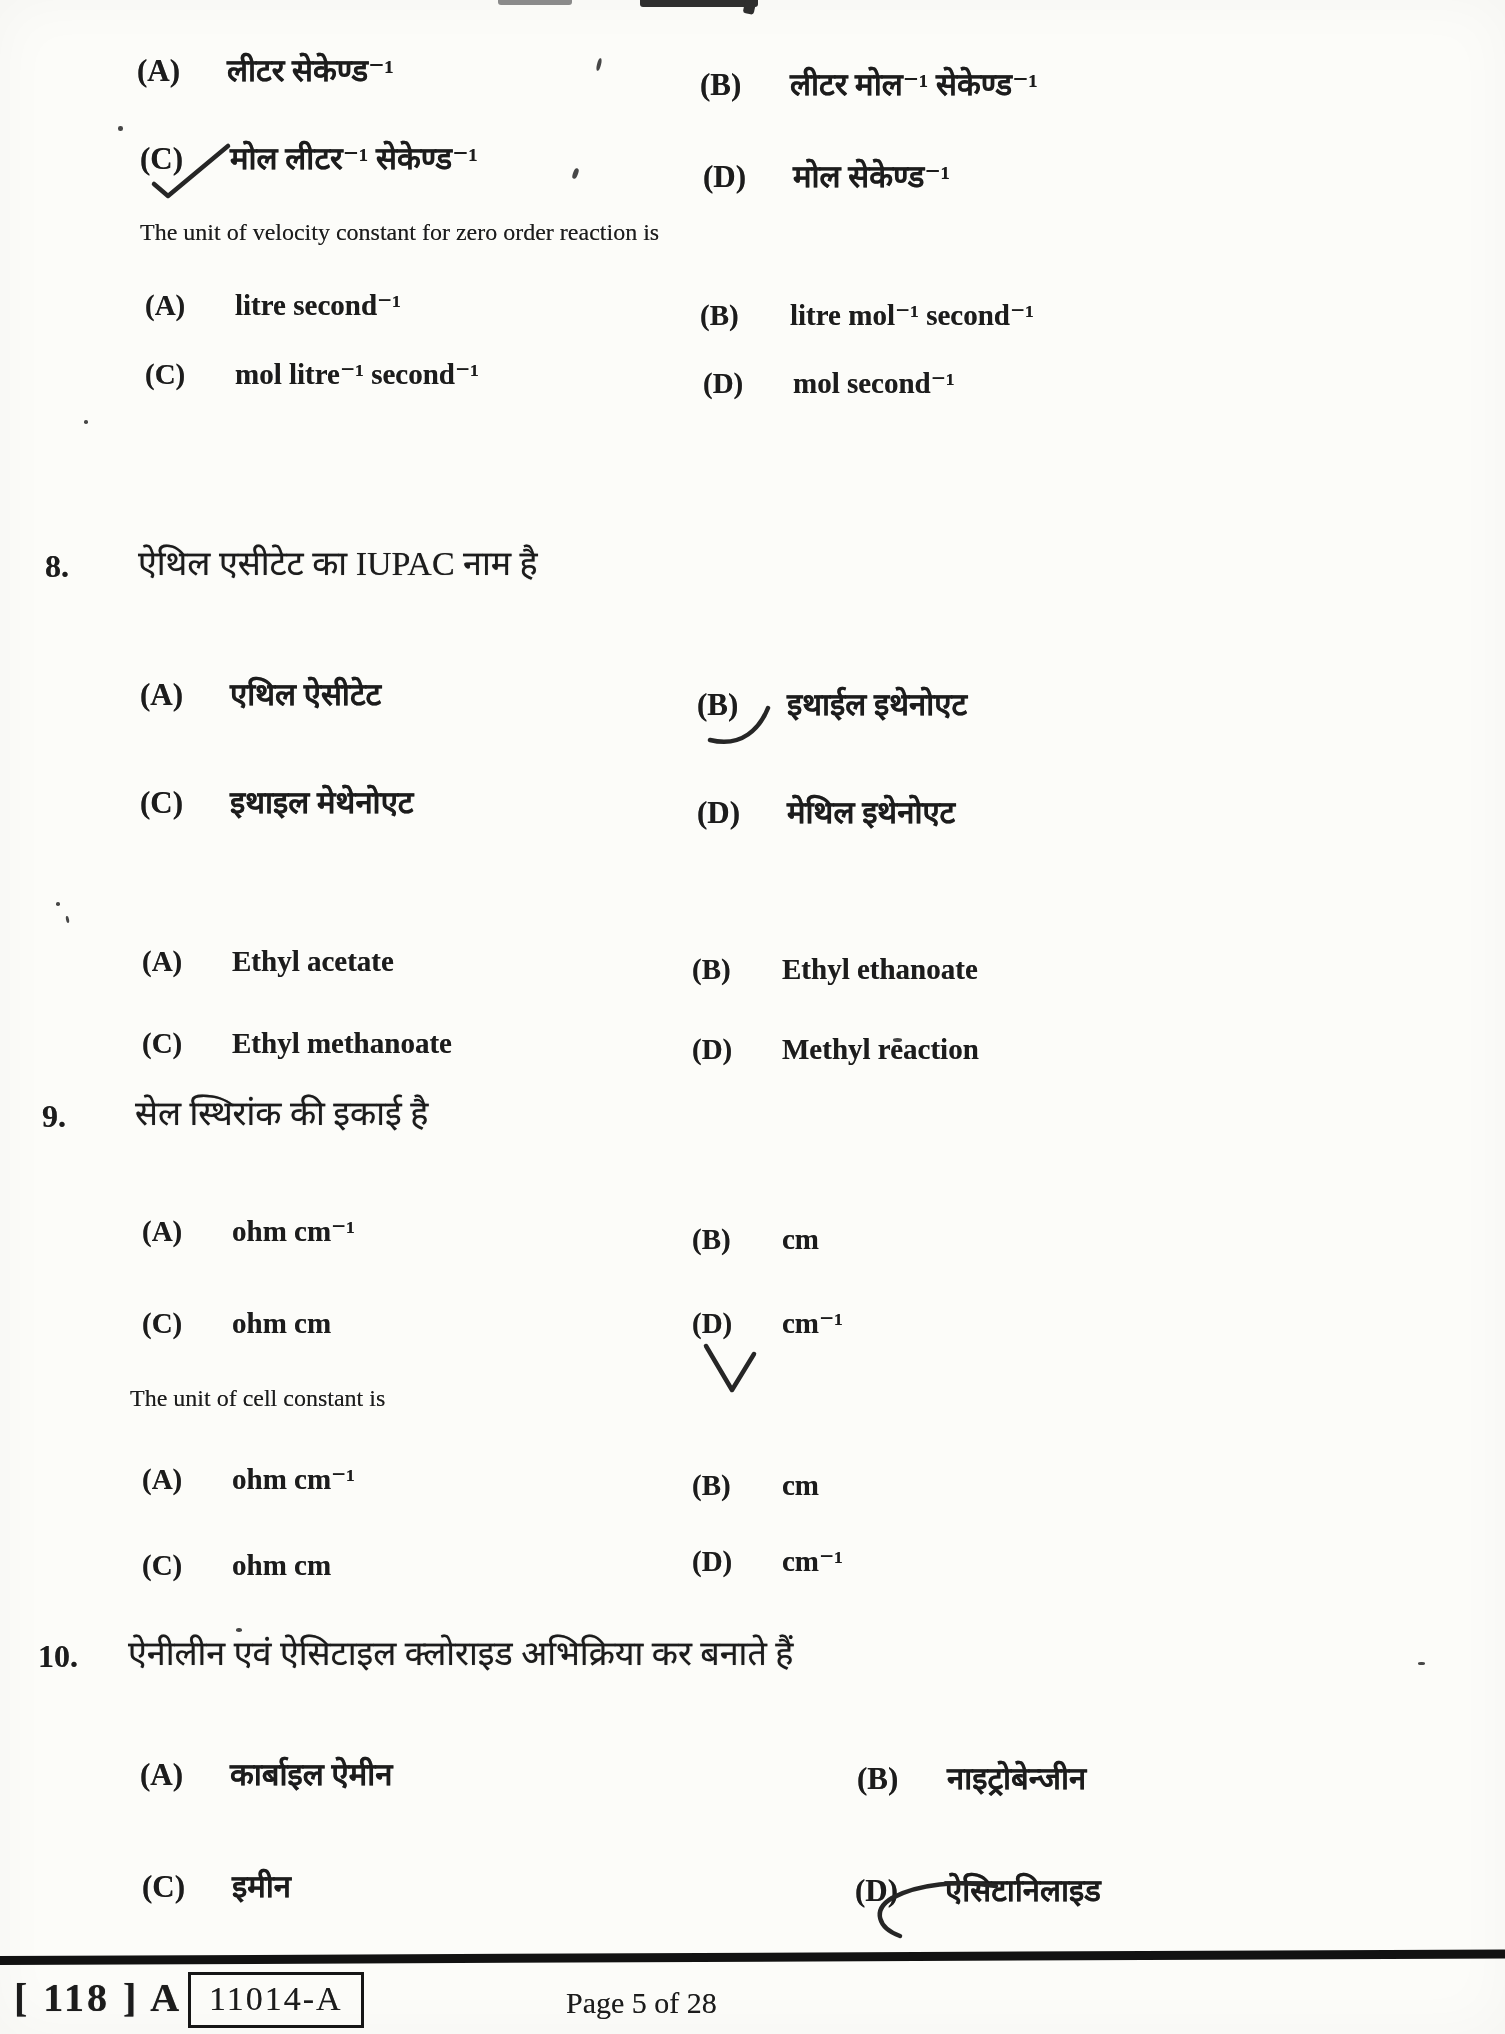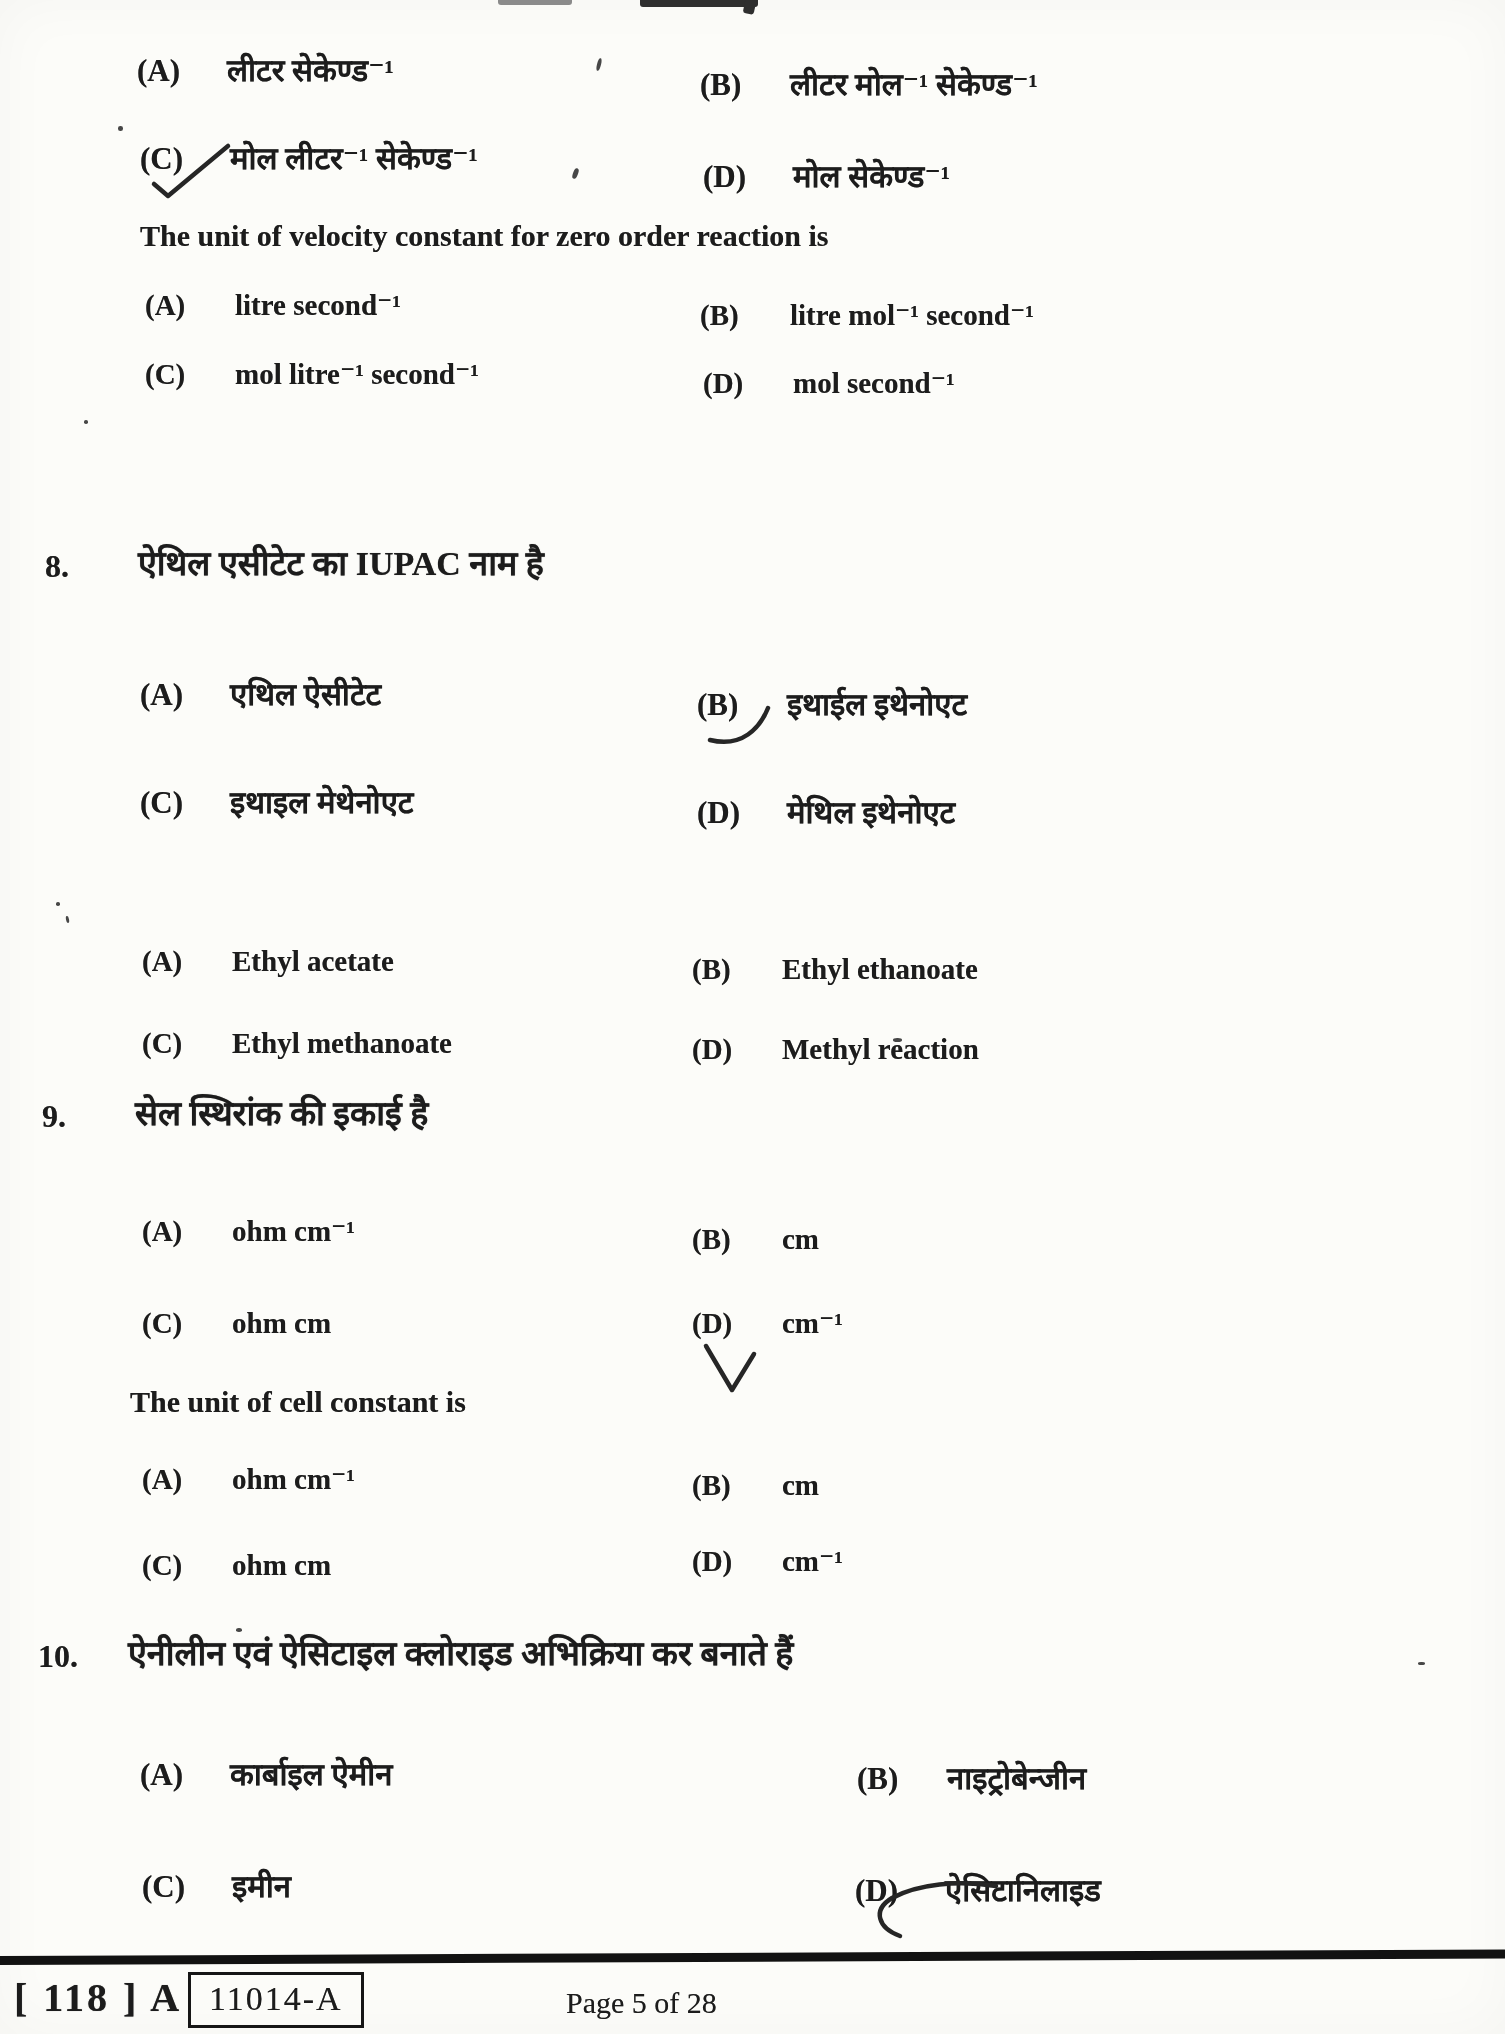--- a/index.html
+++ b/index.html
@@ -10,23 +10,23 @@
     background:#fcfcf9; overflow:hidden;
     font-family:"Liberation Serif","DejaVu Serif",serif;
     color:#1c1c1c;
     box-shadow: inset 0 0 60px rgba(0,0,0,0.03);
   }
   .abs { position:absolute; }
   .opt { position:absolute; display:flex; align-items:flex-start; line-height:1.2; }
   .opt .lbl { display:inline-block; width:90px; flex:0 0 auto; }
   .txt { white-space:nowrap; }
   .hi  { font-size:31px; font-weight:700; text-shadow:0 0 .6px rgba(0,0,0,.5); }
-  .hi-stem { font-size:34px; font-weight:700; line-height:1.2; text-shadow:0 0 .7px rgba(0,0,0,.55); white-space:nowrap; }
+  .hi-stem { font-size:34px; font-weight:400; line-height:1.2; text-shadow:0 0 .7px rgba(0,0,0,.55); white-space:nowrap; }
   .en  { font-size:29px; font-weight:600; text-shadow:0 0 .4px rgba(0,0,0,.45); }
-  .en-stem { font-size:30px; font-weight:700; line-height:1.2; text-shadow:0 0 .5px rgba(0,0,0,.5); white-space:nowrap; }
+  .en-stem { font-size:24px; font-weight:400; line-height:1.2; text-shadow:0 0 .5px rgba(0,0,0,.5); white-space:nowrap; }
   .qnum { font-size:32px; font-weight:700; text-shadow:0 0 .6px rgba(0,0,0,.5); }
   .tick { position:absolute; fill:none; stroke:#262626; stroke-width:4.5px; stroke-linecap:round; stroke-linejoin:round; }
   .speck { position:absolute; background:#474747; border-radius:45%; }
   .rule { position:absolute; left:0; top:1956px; width:1505px; height:9px; background:#121212; transform:rotate(-0.25deg); transform-origin:0 50%; }
   .set-code { position:absolute; left:14px; top:1974px; font-size:40px; font-weight:700; letter-spacing:3px; text-shadow:0 0 .7px rgba(0,0,0,.6); white-space:nowrap; }
   .code-box { position:absolute; left:188px; top:1972px; border:3px solid #161616; padding:5px 18px 7px 18px; font-size:34px; font-weight:400; letter-spacing:2px; text-shadow:0 0 .6px rgba(0,0,0,.55); }
   .page-label { position:absolute; left:566px; top:1986px; font-size:30px; font-weight:400; text-shadow:0 0 .5px rgba(0,0,0,.5); }
   .frag { position:absolute; top:0; border-radius:0 0 3px 3px; }
 </style>
 </head>

